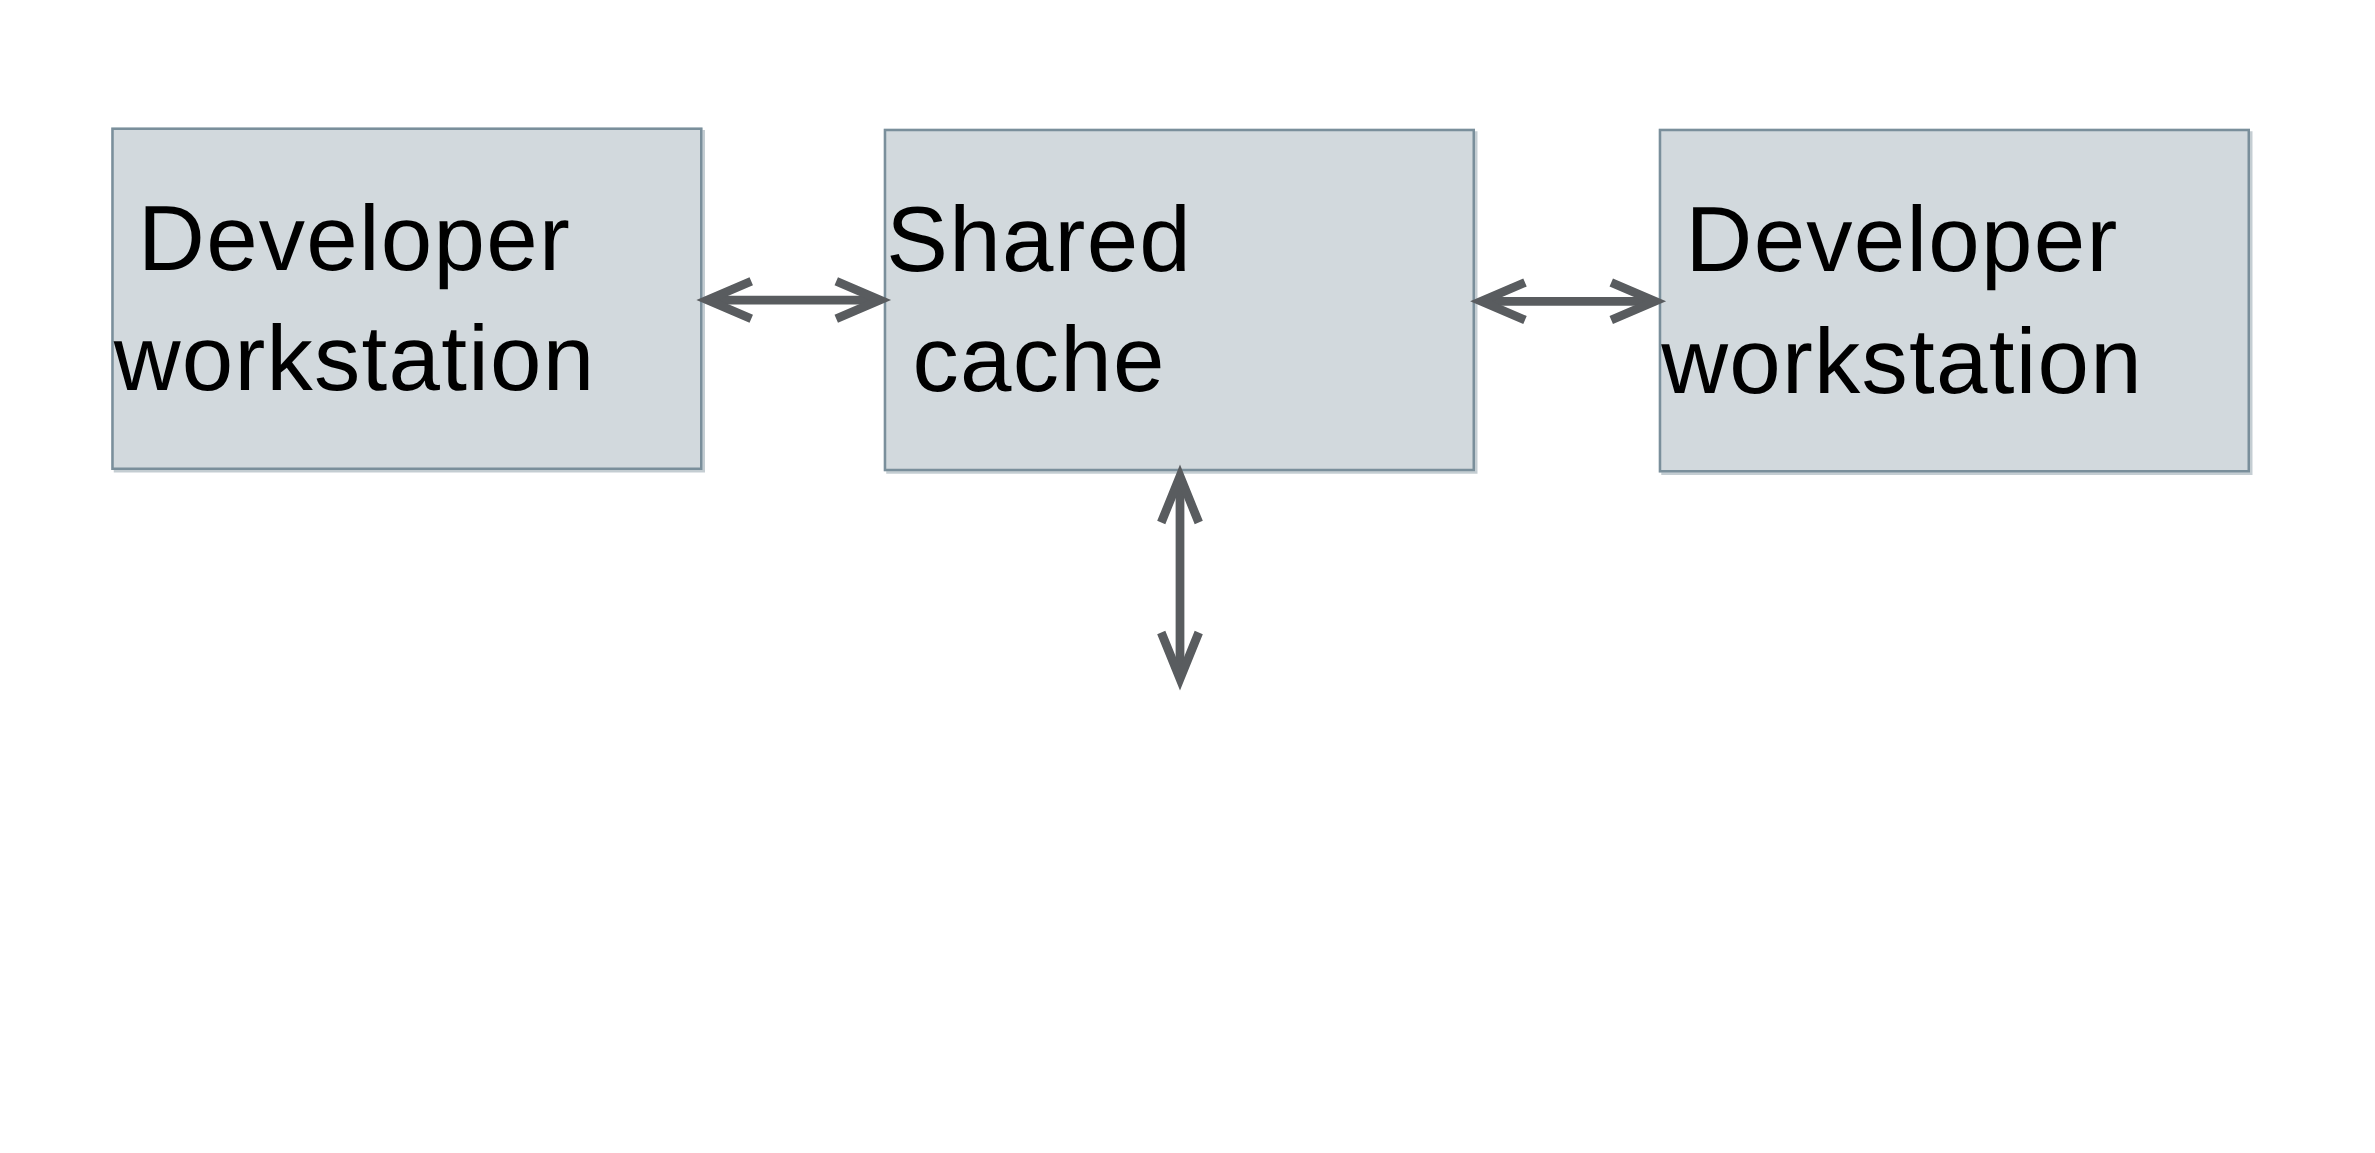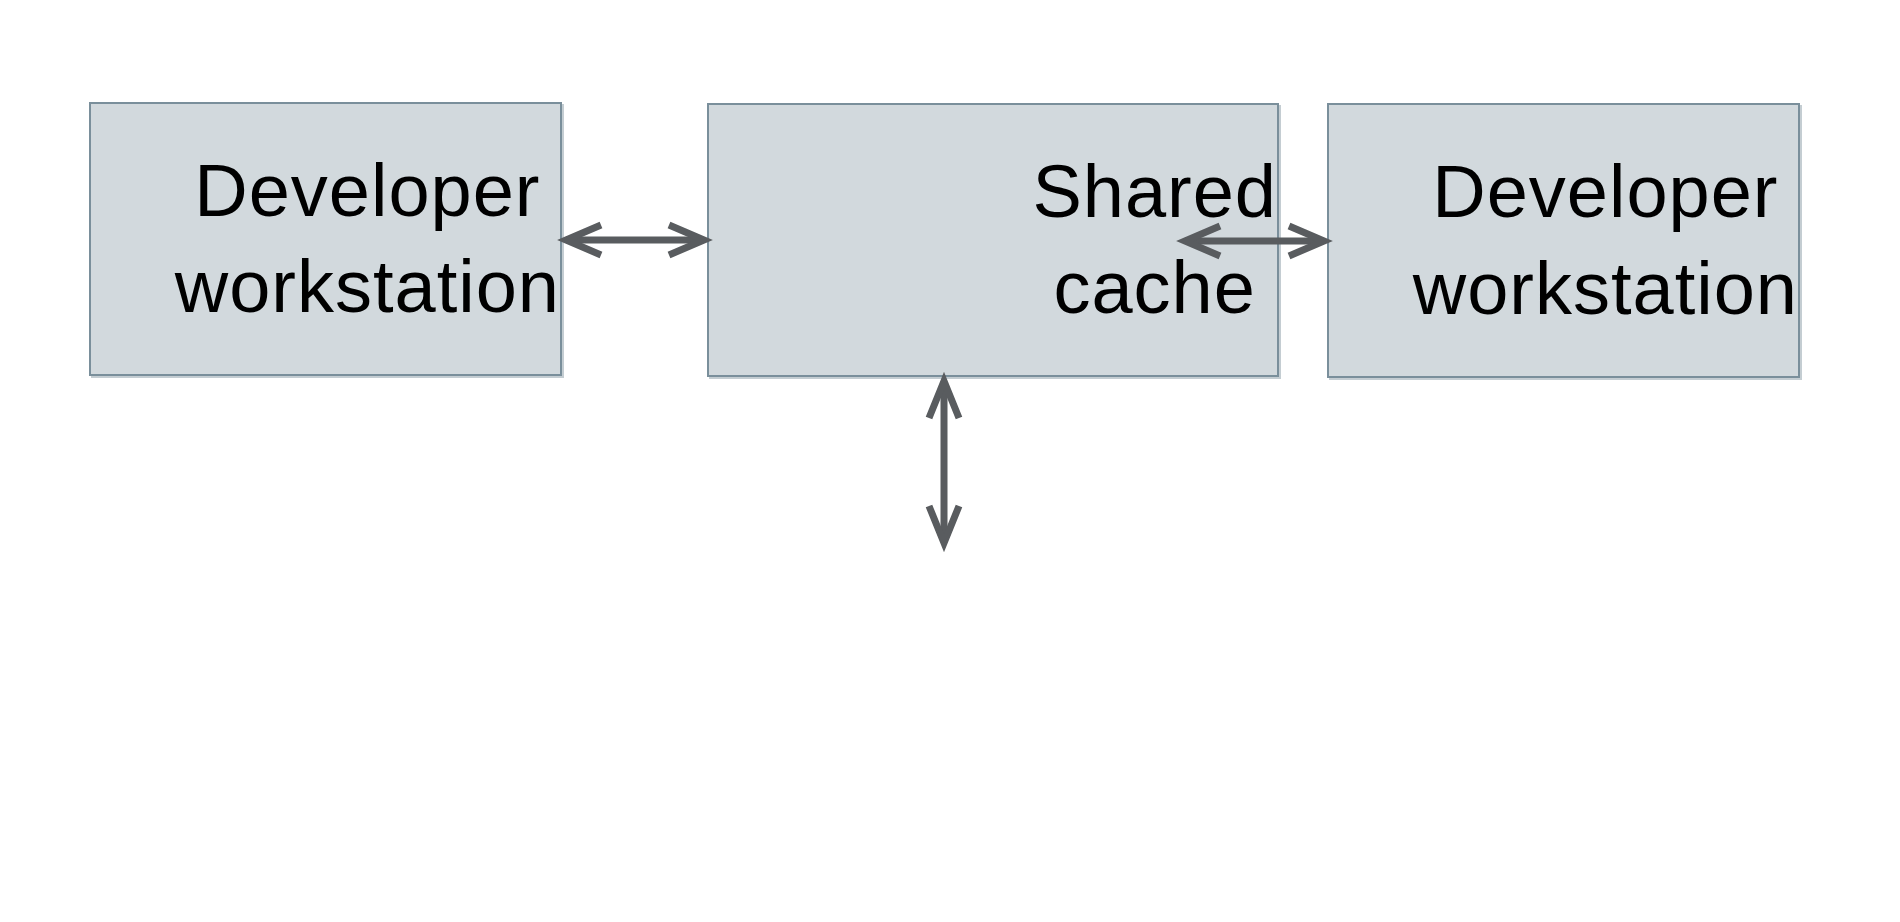--- a/index.html
+++ b/index.html
@@ -18,30 +18,30 @@
     background: #ffffff;
   }
   .node {
     position: absolute;
     box-sizing: border-box;
     background: var(--node-fill, #d2d9dd);
     border: 2px solid var(--node-border, #7a8f9b);
     box-shadow: 2px 2px 0 rgba(125, 145, 156, 0.45);
     display: flex;
     align-items: center;
-    justify-content: flex-end;
+    justify-content: flex-start;
     text-align: center;
     color: #000000;
     font-size: 74px;
     line-height: 1.3;
     letter-spacing: 1px;
     white-space: pre-line;
   }
   .node-dev-left   { left: 89px;  top: 102px; width: 473px; height: 274px; }
-  .node-cache      { left: 707px; top: 103px; width: 572px; height: 274px; }
+  .node-cache      { left: 707px; top: 103px; width: 473px; height: 274px; }
   .node-dev-right  { left: 1327px;top: 103px; width: 473px; height: 275px; }
   .node-ci         { left: 708px; top: 547px; width: 473px; height: 274px; }
   .connector {
     position: absolute;
     overflow: visible;
   }
   .connector path, .connector line {
     stroke: var(--arrow-color, #595c5f);
     fill: none;
   }

